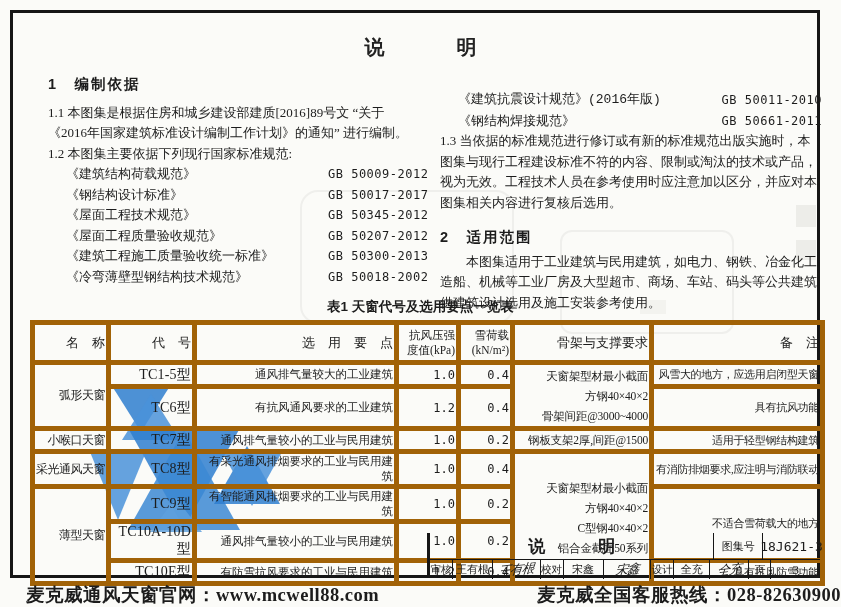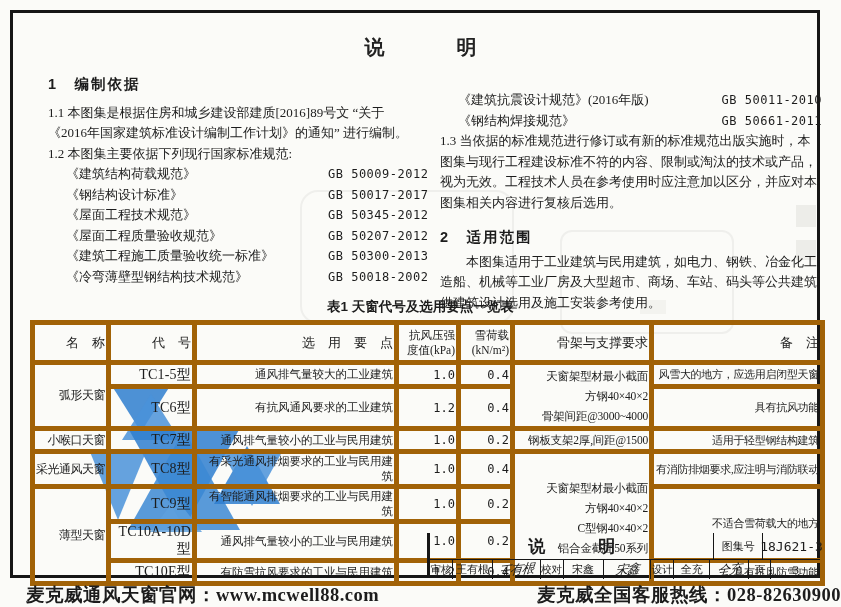--- a/index.html
+++ b/index.html
@@ -138,21 +138,21 @@
       <span class="std-code">GB 50300-2013</span>
     </div>
   <div class="std-row">
       <span class="std-name">《冷弯薄壁型钢结构技术规范》</span>
       <span class="std-code">GB 50018-2002</span>
     </div>
 </div>
 
 <div class="col col-right">
   <div class="std-row">
-      <span class="std-name" style="width:286px;">《建筑抗震设计规范》(2016年版)</span>
+      <span class="std-name" style="width:286px;font-family:Liberation Mono, monospace;">《建筑抗震设计规范》(2016年版)</span>
       <span class="std-code">GB 50011-2010</span>
     </div>
   <div class="std-row">
       <span class="std-name" style="width:286px;">《钢结构焊接规范》</span>
       <span class="std-code">GB 50661-2011</span>
     </div>
   <p class="para-line">1.3 当依据的标准规范进行修订或有新的标准规范出版实施时，本</p>
   <p class="para-line">图集与现行工程建设标准不符的内容、限制或淘汰的技术或产品，</p>
   <p class="para-line">视为无效。工程技术人员在参考使用时应注意加以区分，并应对本</p>
   <p class="para-line">图集相关内容进行复核后选用。</p>

